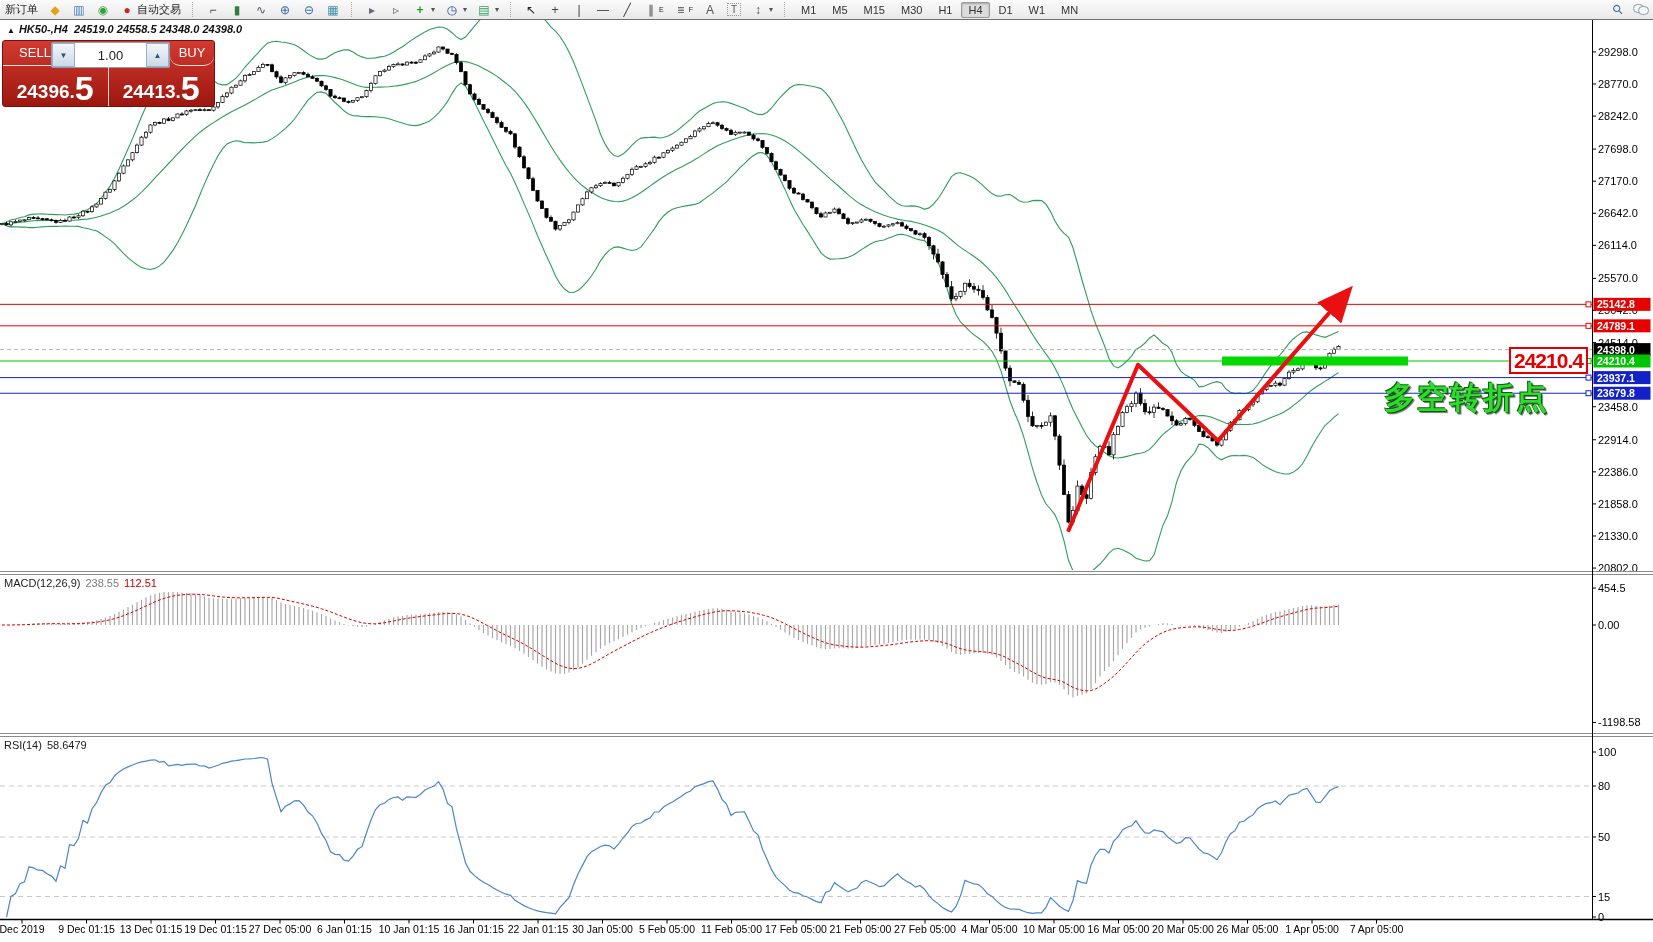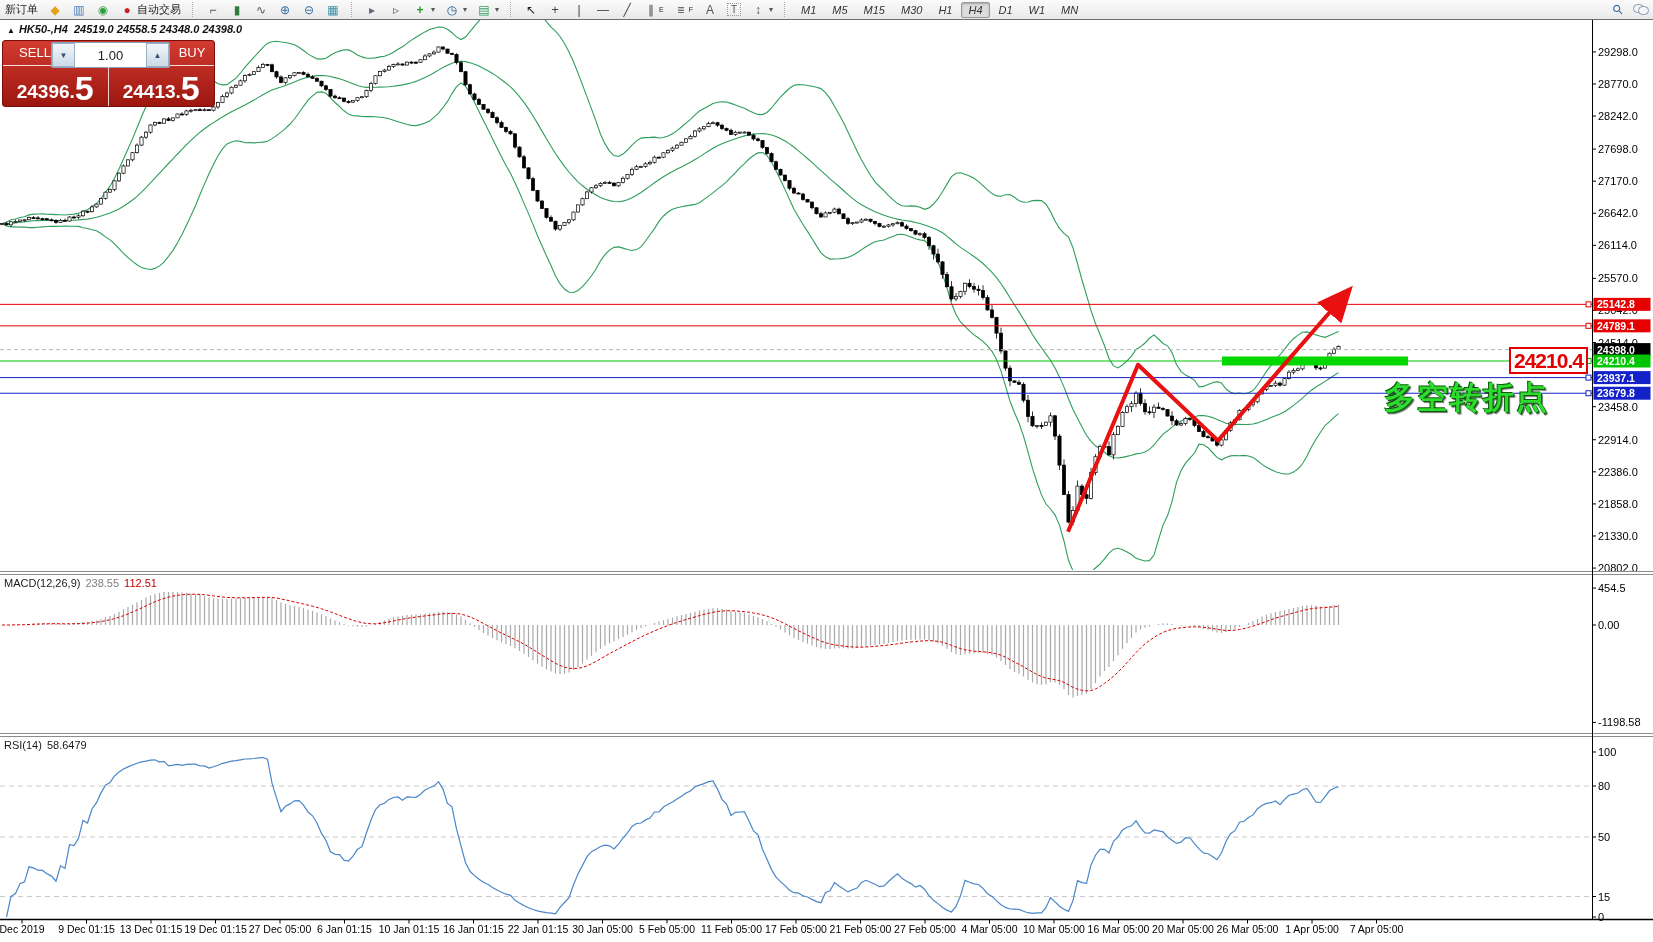--- a/index.html
+++ b/index.html
@@ -5,39 +5,39 @@
   html,body{margin:0;padding:0;width:1653px;height:942px;overflow:hidden;background:#fff;
     font-family:"Liberation Sans",sans-serif;-webkit-font-smoothing:antialiased;}
   
   .toolbar{position:absolute;left:0;top:0;width:1653px;height:19px;
     background:linear-gradient(#fbfbfb,#e9e9e9);border-bottom:1px solid #6e6e6e;
     display:flex;align-items:center;font-size:11px;color:#222;z-index:20;}
   .tb-btn{display:flex;align-items:center;gap:3px;padding:17px 5px;height:21px;cursor:default;white-space:nowrap;}
   .tb-ico{display:inline-block;width:14px;text-align:center;font-size:12px;line-height:14px;}
   .tb-sep{width:5px;height:15px;border-left:1px dotted #aaa;margin:0 3px 0 6px;}
   .dd{font-size:8px;color:#555;margin-left:1px;}
-  .tf{padding:1px 6px;margin:16px 1px;border:1px solid transparent;border-radius:2px;color:#333;font-style:italic;}
+  .tf{padding:1px 6px;margin:16px 1px;border:1px solid transparent;border-radius:2px;color:#333;}
   .tf.active{background:#dcdcdc;border:1px solid #9a9a9a;box-shadow:inset 0 1px 2px rgba(0,0,0,.25);}
   .mag{display:inline-block;transform:rotate(-45deg);font-size:13px;color:#3a6ea5;}
   .bubble{position:relative;width:15px;height:11px;}
   .bubble i{position:absolute;border:1px solid #8899aa;background:#f4f7fa;border-radius:5px;display:block;}
   .bubble i:nth-child(1){left:0;top:0;width:9px;height:7px;}
   .bubble i:nth-child(2){left:5px;top:2px;width:9px;height:7px;}
   .sub{font-size:7px;vertical-align:sub;margin-left:-2px;}
   
   .chart-title{position:absolute;left:7px;top:23px;z-index:15;font-size:11px;font-weight:bold;color:#111;font-style:italic;}
   .chart-title .tri{font-size:8px;margin-right:4px;}
   
   .panel{position:absolute;left:2px;top:40px;width:211px;height:65px;z-index:16;
     background:linear-gradient(#d23a30,#9c1710);border:1px solid #7a0e08;border-radius:3px;
     color:#fff;}
   .panel .row1{position:absolute;left:0;top:0;height:25px;width:100%;display:flex;}
   .btn-sell,.btn-buy{width:64px;height:24px;line-height:24px;text-align:center;font-size:13px;color:#fff;
     border-bottom:1px solid rgba(255,255,255,.85);}
-  .btn-buy{margin-left:auto;width:44px;}
+  .btn-buy{margin-left:auto;width:44px;border-radius:10px;}
   .stepper{position:absolute;left:48px;top:1px;width:117px;height:24px;background:#fff;border:1px solid #8aa0b8;
     display:flex;align-items:stretch;border-radius:2px;}
   .step-btn{width:21px;background:linear-gradient(#f2f6fa,#ccd9e6);border:1px solid #9ab0c6;color:#33506e;
     font-size:8px;display:flex;align-items:center;justify-content:center;}
   .vol-input{flex:1;border:0;outline:none;text-align:center;font-size:13px;color:#222;min-width:0;
     font-family:"Liberation Sans",sans-serif;}
   .prices{position:absolute;left:0;top:25px;width:100%;height:40px;display:flex;}
   .pcell{width:50%;display:flex;align-items:flex-end;justify-content:center;padding-bottom:3px;box-sizing:border-box;}
   .pcell:first-child{border-right:1px solid rgba(255,255,255,.8);align-items:flex-end;}
   .px-main{font-size:19px;font-weight:bold;letter-spacing:0;}

